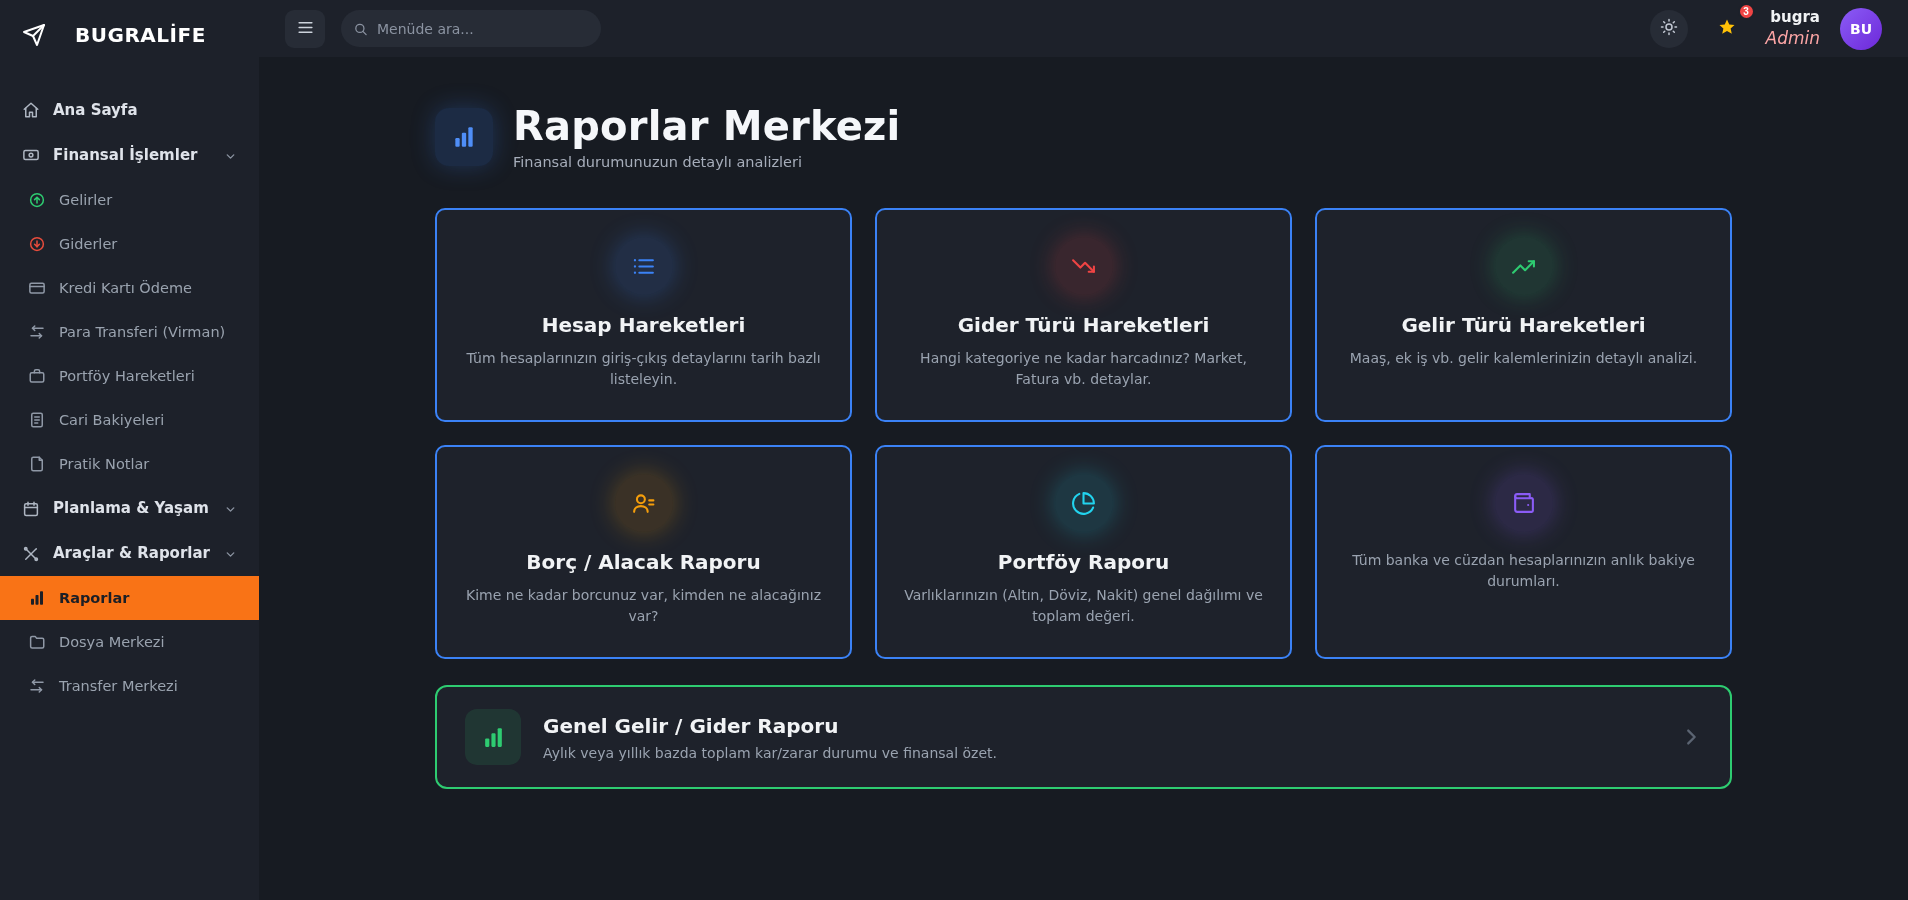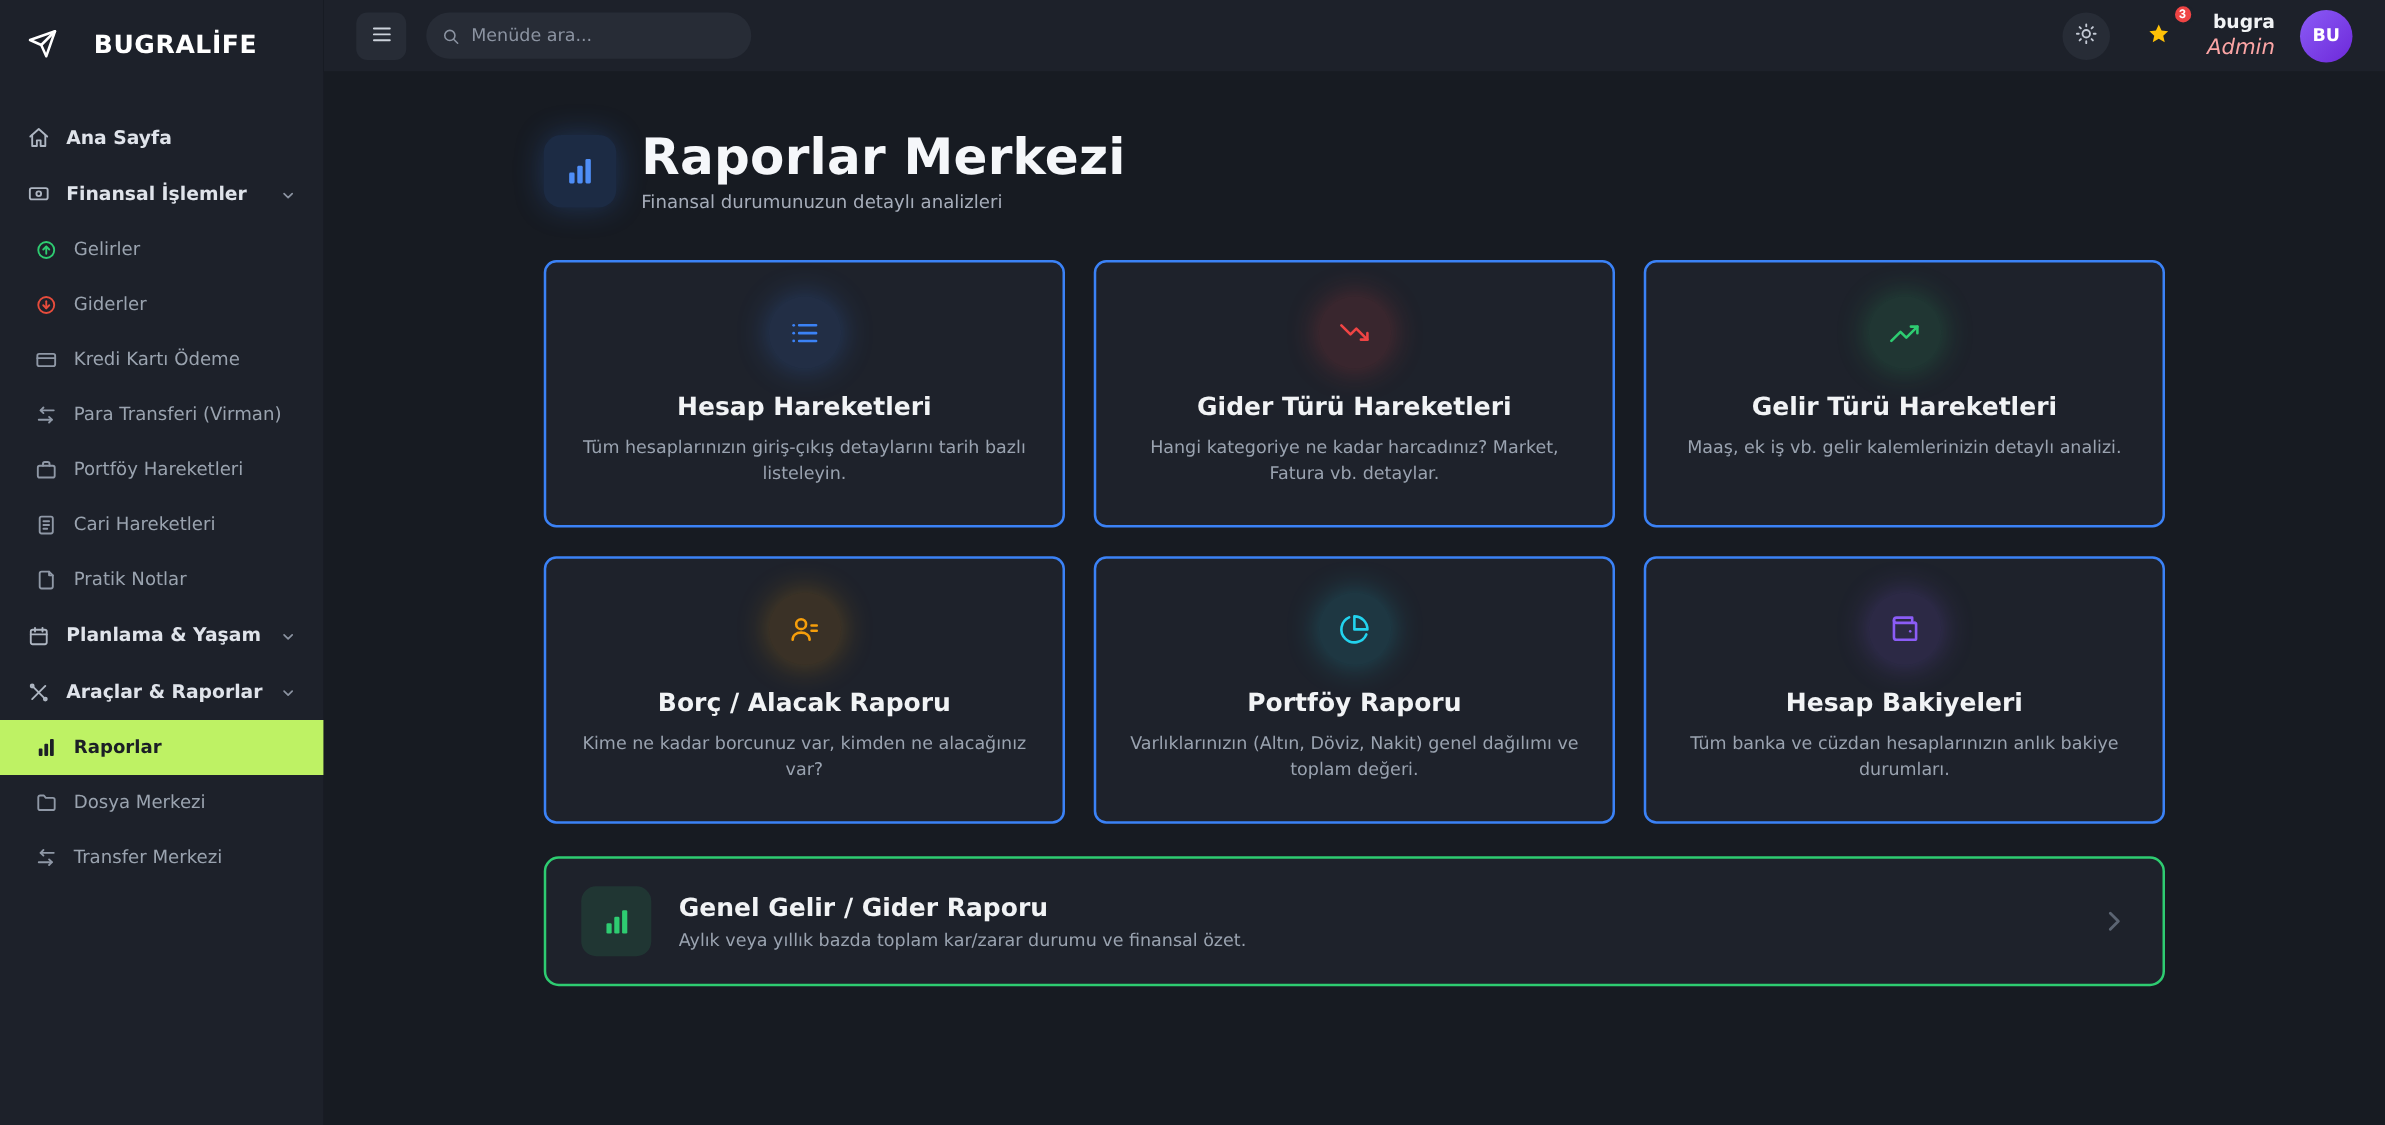--- a/index.html
+++ b/index.html
@@ -27,21 +27,21 @@
     padding:13px 22px; cursor:pointer; color:#dfe3ea;
     font-size:15px; font-weight:600; line-height:1.25;
   }
   .nav-item .nicon { width:18px; min-width:18px; height:18px; color:#aeb6c2; display:flex; }
   .nav-item .chev { margin-left:auto; width:13px; height:13px; color:#8b93a1; }
   .nav-item.sub { padding-left:28px; color:#9aa3af; font-weight:500; font-size:14.5px; }
   .nav-item.sub .nicon { color:#8f98a6; }
   .nav-item.sub .nicon.c-green { color:#2ecc71; }
   .nav-item.sub .nicon.c-red { color:#e74c3c; }
   .nav-item.active {
-    background:#bef264; color:#1c1f26; font-weight:bold;
+    background:#f97316; color:#1c1f26; font-weight:bold;
   }
   .nav-item.active .nicon { color:#1c1f26; }
   .nlabel { flex:1; }
 
   
   .main { flex:1; display:flex; flex-direction:column; background:#171b22; overflow:hidden; }
 
   .topbar {
     height:57px; min-height:57px; background:#1d212a;
     display:flex; align-items:center; padding:0 26px; gap:16px;
@@ -227,21 +227,21 @@
         <span class="nlabel">Portföy Hareketleri</span>
       </div>
 
       <div class="nav-item sub">
         <span class="nicon">
             <svg viewBox="0 0 24 24" fill="none" stroke="currentColor" stroke-width="2" stroke-linecap="round" stroke-linejoin="round">
               <rect x="5" y="3" width="14" height="18" rx="2"></rect>
               <path d="M9 8h6M9 12h6M9 16h4"></path>
             </svg>
           </span>
-        <span class="nlabel">Cari Hareketleri</span>
+        <span class="nlabel">Cari Bakiyeleri</span>
       </div>
 
       <div class="nav-item sub">
         <span class="nicon">
             <svg viewBox="0 0 24 24" fill="none" stroke="currentColor" stroke-width="2" stroke-linecap="round" stroke-linejoin="round">
               <path d="M7 3h8l4 4v12a2 2 0 01-2 2H7a2 2 0 01-2-2V5a2 2 0 012-2z"></path>
               <path d="M15 3v4h4"></path>
             </svg>
           </span>
         <span class="nlabel">Pratik Notlar</span>
@@ -429,21 +429,20 @@
           </div>
 
           <div class="card">
             <div class="c-ic ic-purple">
               <svg viewBox="0 0 24 24" fill="none" stroke="currentColor" stroke-width="2" stroke-linecap="round" stroke-linejoin="round">
                   <path d="M20 7H6a2 2 0 01-2-2 2 2 0 012-2h12v4"></path>
                   <path d="M4 5v13a2 2 0 002 2h14a1 1 0 001-1V8a1 1 0 00-1-1"></path>
                   <circle cx="16.5" cy="13.5" r="1" fill="currentColor" stroke="none"></circle>
                 </svg>
             </div>
-            <div class="c-title">Hesap Bakiyeleri</div>
             <div class="c-desc">Tüm banka ve cüzdan hesaplarınızın anlık bakiye durumları.</div>
           </div>
 
         </div>
 
         <div class="featured">
           <div class="f-ic">
             <svg viewBox="0 0 24 24" fill="currentColor">
                 <rect x="4" y="13" width="4" height="8" rx="1"></rect>
                 <rect x="10" y="8" width="4" height="13" rx="1"></rect>

